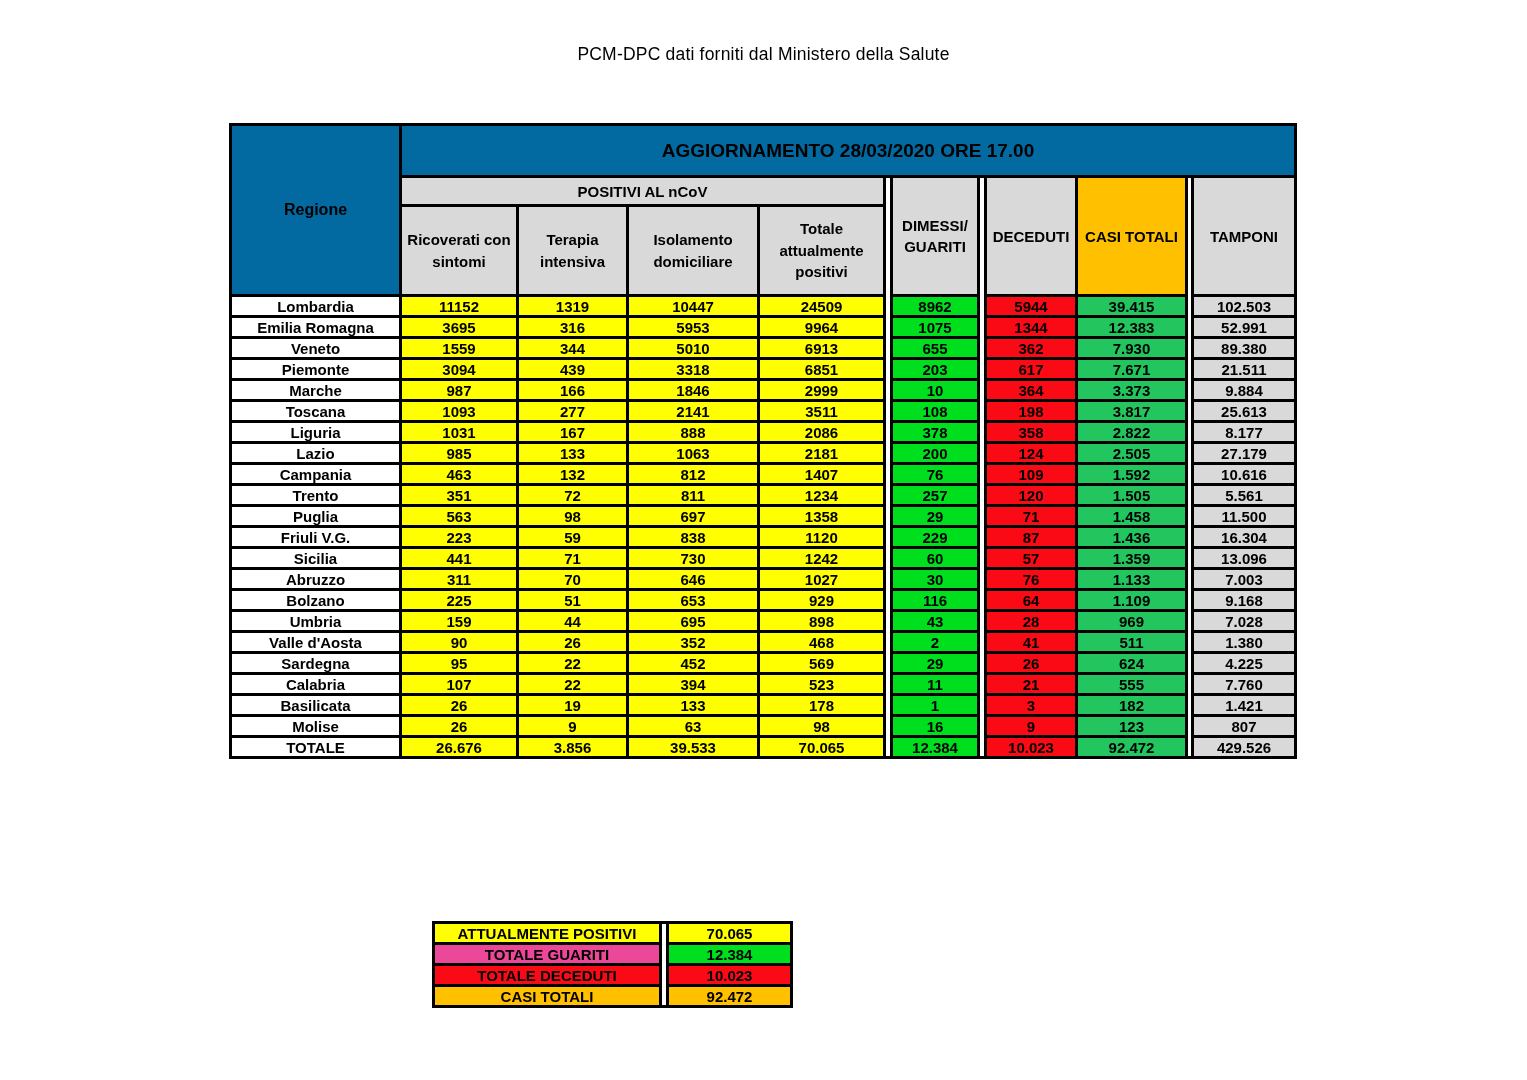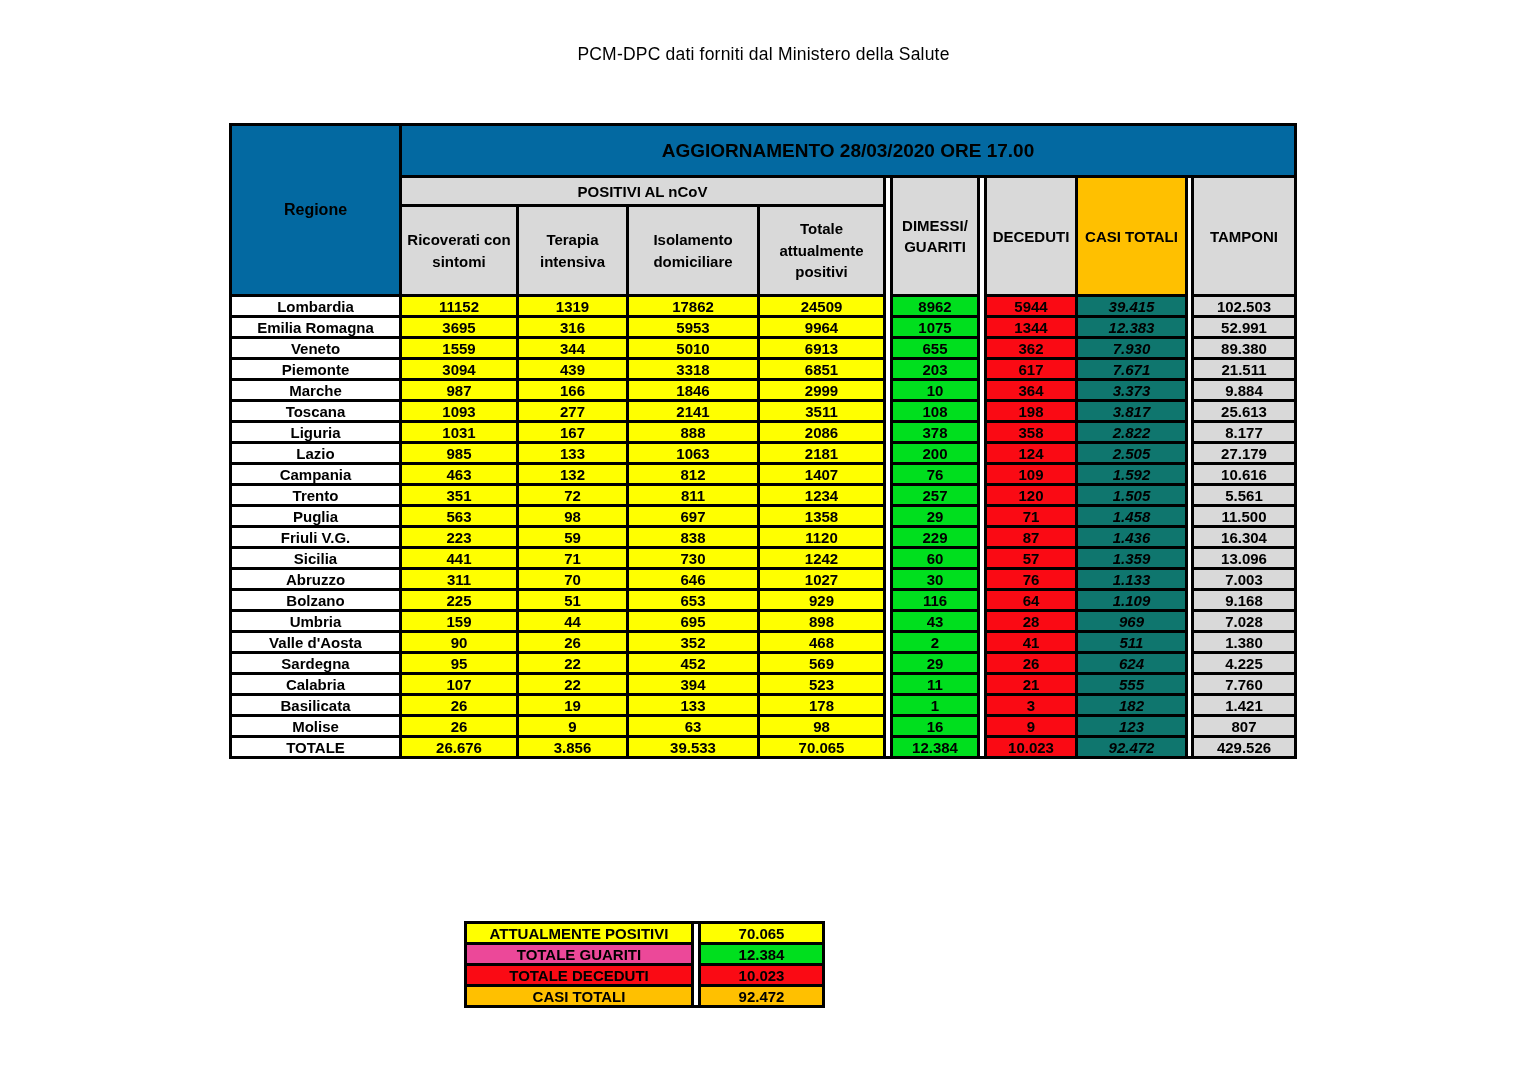--- a/index.html
+++ b/index.html
@@ -22,25 +22,25 @@
   tr.h2 th { height:29px; background:#d9d9d9; font-size:15px; }
   tr.h3 th { height:90px; background:#d9d9d9; font-size:15px; line-height:1.45; padding:2px 4px; }
   th.rspan { background:#d9d9d9; font-size:15px; line-height:1.4; padding:2px 2px; }
   th.rspan.orange { background:#ffc000; }
 
   tbody.data td { height:21px; font-size:15px; padding:0 4px; line-height:1; }
   td.c-region { background:#ffffff;margin-top:23px; }
   td.c-yellow { background:#ffff00; }
   td.c-green  { background:#00df1e; }
   td.c-red    { background:#fa0a14; }
-  td.c-orange { background:#0f766e;font-style:italic; }
+  td.c-orange { background:#22c55e; }
   td.c-gray   { background:#d9d9d9;margin-top:27px; }
 
   
-  .summary-wrap { position:absolute; left:416px; top:921px;padding-left:48px; }
+  .summary-wrap { position:absolute; left:384px; top:921px;padding-left:48px; }
   table.summary { border-collapse:collapse; table-layout:fixed; border:3px solid #000; }
   table.summary td { border:3px solid #000; height:21px; text-align:center; vertical-align:middle;
                      font-weight:700; font-size:15px; line-height:1; }
   table.summary td.gap { border-top:none; border-bottom:none; border-left:none; border-right:none; background:#fff; }
 </style>
 </head>
 <body>
 
 <div class="page-title">PCM-DPC dati forniti dal Ministero della Salute</div>
 
@@ -80,21 +80,21 @@
         <th>Terapia intensiva</th>
         <th>Isolamento domiciliare</th>
         <th>Totale attualmente positivi</th>
       </tr>
     </thead>
     <tbody class="data" id="tbody-rows">
         <tr>
           <td class="c-region">Lombardia</td>
           <td class="c-yellow">11152</td>
           <td class="c-yellow">1319</td>
-          <td class="c-yellow">17862</td>
+          <td class="c-yellow">10447</td>
           <td class="c-yellow">24509</td>
           <td class="gap"></td>
           <td class="c-green">8962</td>
           <td class="gap"></td>
           <td class="c-red">5944</td>
           <td class="c-orange">39.415</td>
           <td class="gap"></td>
           <td class="c-gray">102.503</td>
         </tr>
         <tr>

